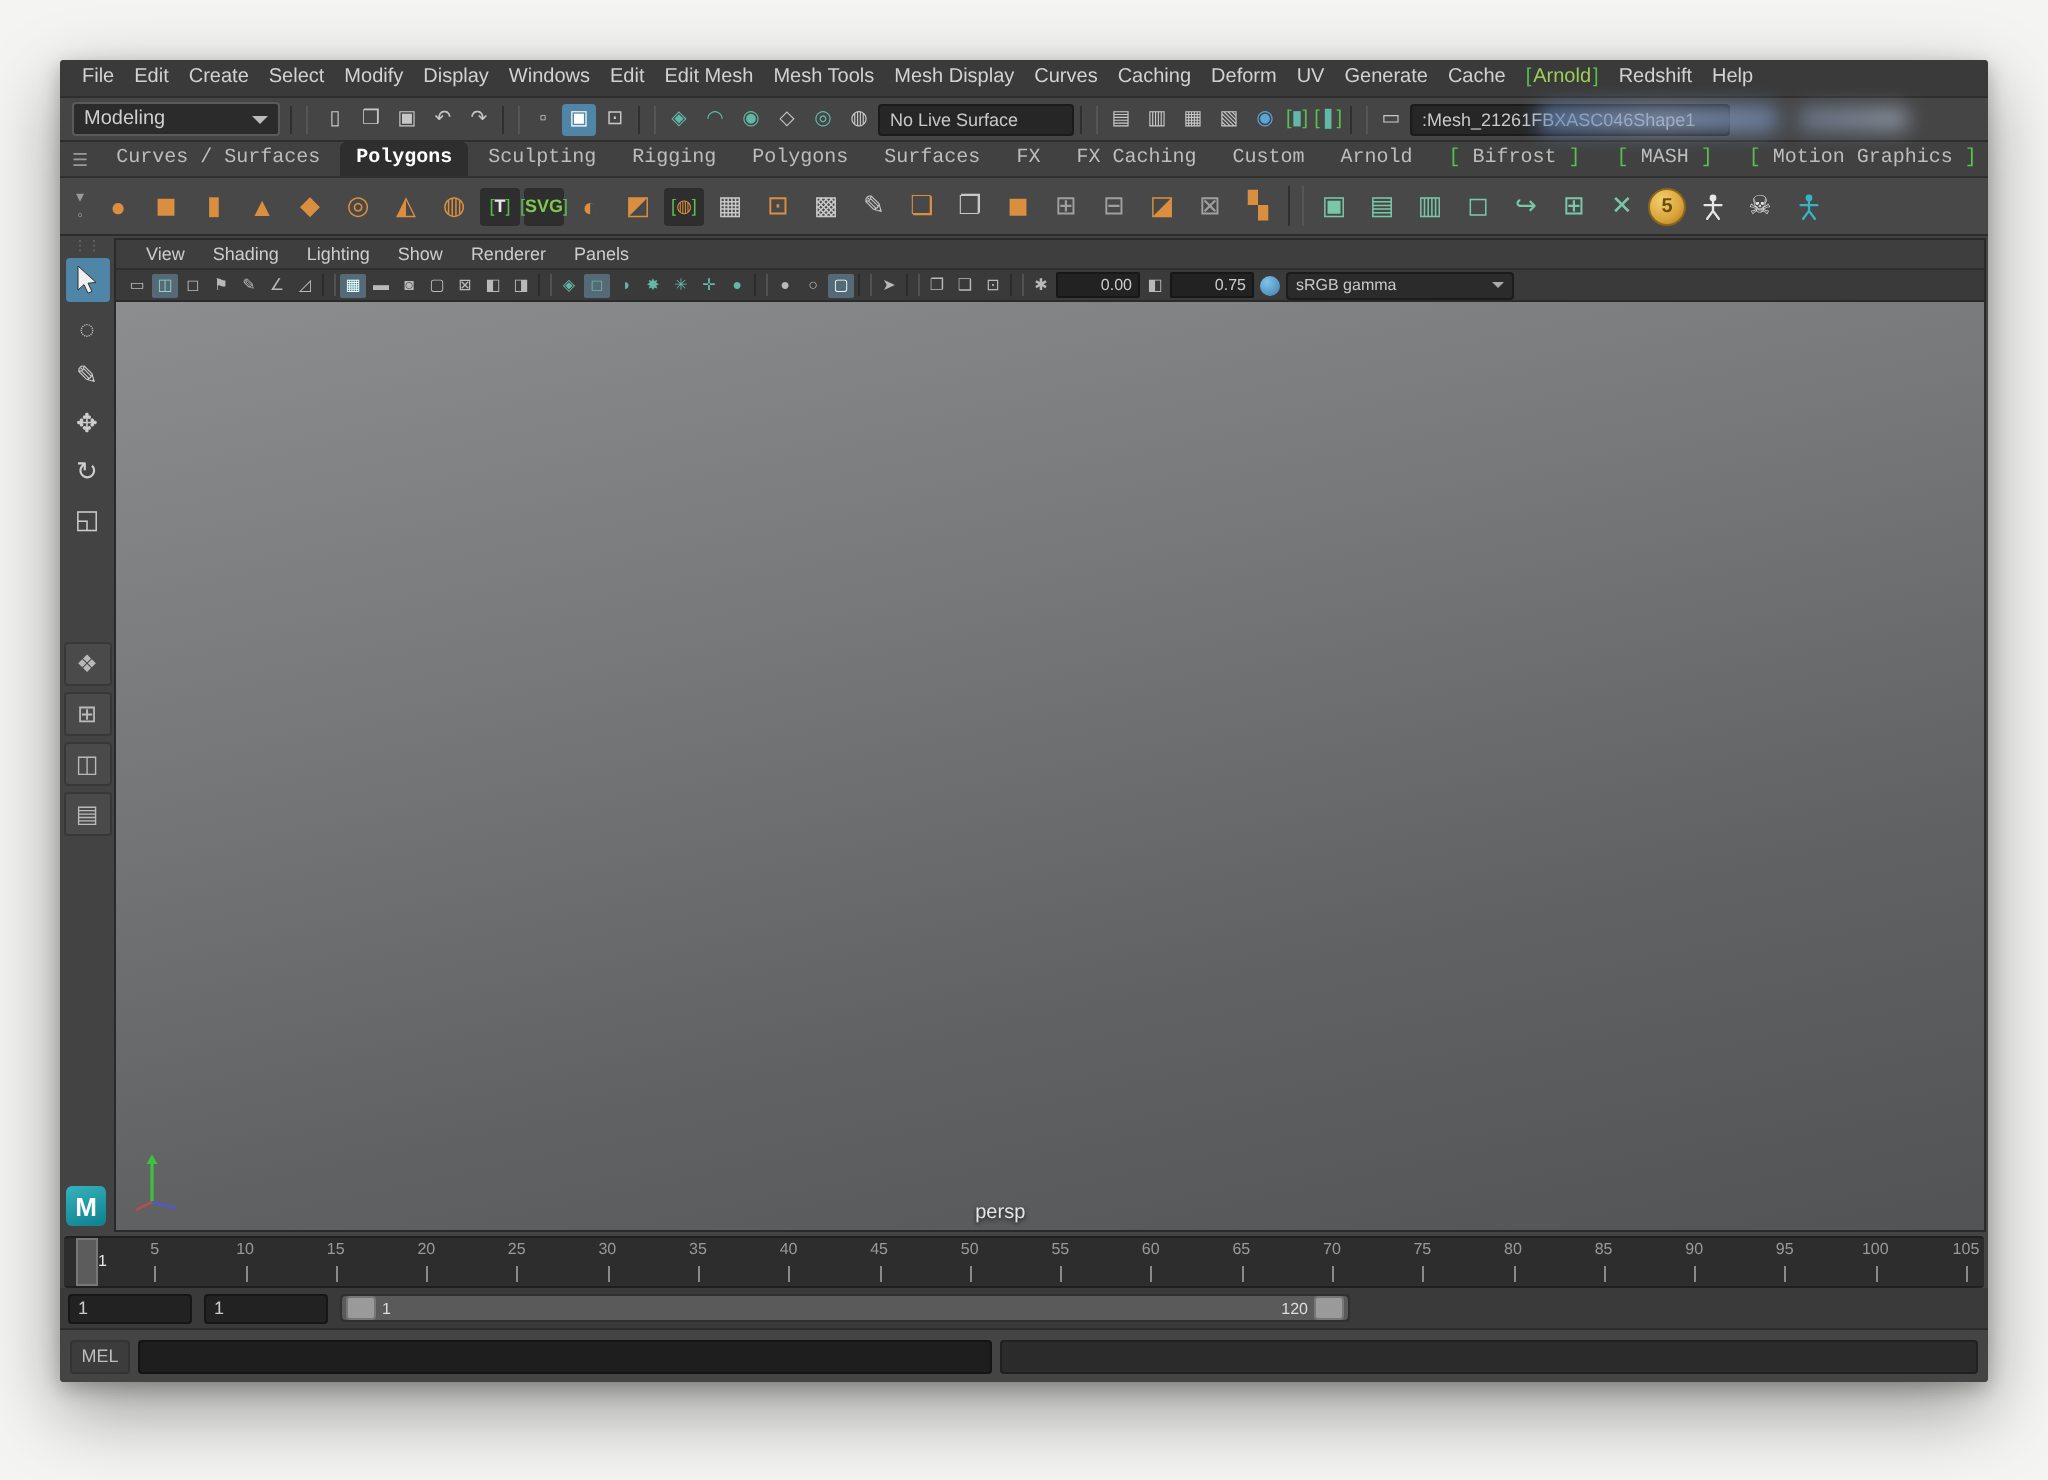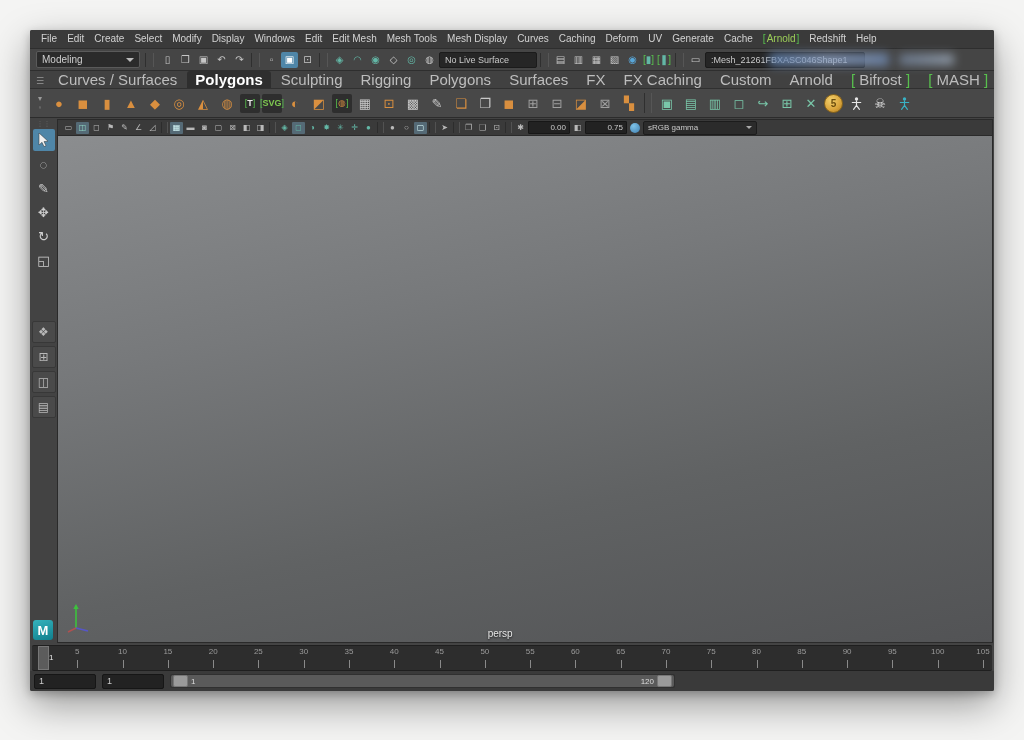--- a/index.html
+++ b/index.html
@@ -22,21 +22,21 @@
   .sl-icon{width:17px;height:16px;display:flex;align-items:center;justify-content:center;font-size:10px;color:#c6c6c6;border-radius:2px;}
   .sl-div{width:7px;height:14px;margin:0 2px;border-left:1px solid #2f2f2f;border-right:1px solid #565656;}
   .sl-field{height:14px;background:#262626;border:1px solid #1b1b1b;border-radius:2px;color:#c9c9c9;font-size:9px;display:flex;align-items:center;padding:0 5px;white-space:nowrap;overflow:hidden;}
   .sl-bb{color:#63b7a6;font-size:10px;padding:0 1px;}
   .sl-bb::before{content:"[";color:#58c04d;}
   .sl-bb::after{content:"]";color:#58c04d;}
   .blur-blob{position:absolute;border-radius:4px;filter:blur(5px);opacity:.85;pointer-events:none;}
   
   .shelftabs{height:17px;background:#414141;display:flex;align-items:flex-end;padding-left:4px;gap:2px;border-bottom:1px solid #303030;flex:0 0 auto;}
   .shelf-burger{color:#9a9a9a;font-size:9px;padding:0 4px 2px 2px;}
-  .shelf-tab{font-size:15px;color:#bdbdbd;padding:2px 8px;line-height:13px;white-space:nowrap;border-radius:3px 3px 0 0;}
+  .shelf-tab{font-size:10px;color:#bdbdbd;padding:2px 8px;line-height:13px;white-space:nowrap;border-radius:3px 3px 0 0;font-family:Liberation Mono, monospace;}
   .shelf-tab.active{background:#2e2e2e;color:#fff;font-weight:bold;}
   .shelf-tab.bracketed::before{content:"[ ";color:#58c04d;}
   .shelf-tab.bracketed::after{content:" ]";color:#58c04d;}
   
   .shelf{height:28px;background:#484848;display:flex;align-items:center;gap:2px;padding:0 4px 0 4px;border-bottom:1px solid #2c2c2c;flex:0 0 auto;}
   .shelf-left{display:flex;flex-direction:column;align-items:center;color:#9a9a9a;font-size:8px;line-height:9px;width:12px;}
   .s-item{width:22px;height:23px;display:flex;align-items:center;justify-content:center;font-size:13px;border-radius:2px;}
   .s-badge{width:20px;height:19px;display:flex;align-items:center;justify-content:center;font-size:9px;font-weight:bold;background:#2e2e2e;border-radius:2px;}
   .s-badge.br::before{content:"[";color:#58c04d;font-weight:normal;}
   .s-badge.br::after{content:"]";color:#58c04d;font-weight:normal;}
@@ -251,20 +251,28 @@
         <div style="display:flex;flex-direction:column;gap:3px;">
             <div class="layout-btn">❖</div>
             <div class="layout-btn">⊞</div>
             <div class="layout-btn">◫</div>
             <div class="layout-btn">▤</div>
           </div>
         <div class="maya-logo">M</div>
       </div>
 
       <div class="viewport">
+        <div class="vp-menubar">
+            <span class="vp-menu">View</span>
+            <span class="vp-menu">Shading</span>
+            <span class="vp-menu">Lighting</span>
+            <span class="vp-menu">Show</span>
+            <span class="vp-menu">Renderer</span>
+            <span class="vp-menu">Panels</span>
+          </div>
         <div class="vp-toolbar">
           <span style="display:flex;align-items:center;gap:1px;">
               <span class="vp-icon">▭</span>
               <span class="vp-icon hl" style="color: rgb(143, 212, 196);">◫</span>
               <span class="vp-icon">◻</span>
               <span class="vp-icon">⚑</span>
               <span class="vp-icon">✎</span>
               <span class="vp-icon">∠</span>
               <span class="vp-icon">◿</span>
               <span class="vp-div"></span>
@@ -333,15 +341,20 @@
             <span class="rs-lab">1</span>
           </span>
           <span class="rs-right">
             <span class="rs-lab">120</span>
             <span class="rs-handle"></span>
           </span>
         </div>
       </div>
     </div>
 
+    <div class="cmdrow">
+      <div class="cmd-label">MEL</div>
+      <div class="cmd-input"></div>
+      <div class="cmd-result"></div>
+    </div>
 
   </div>
 </div>
 
 </body></html>

